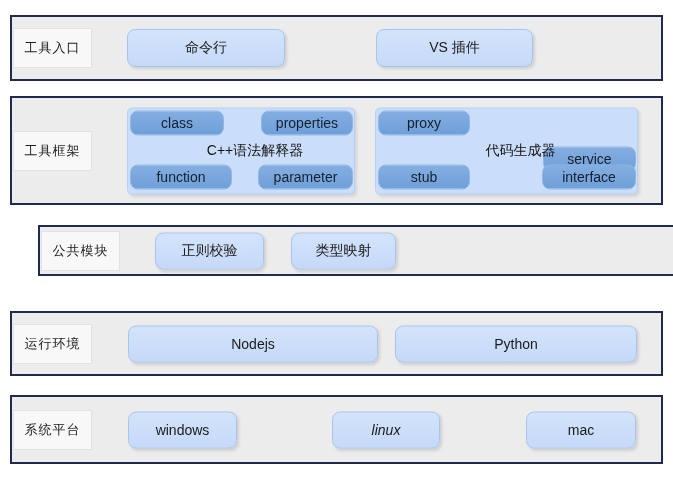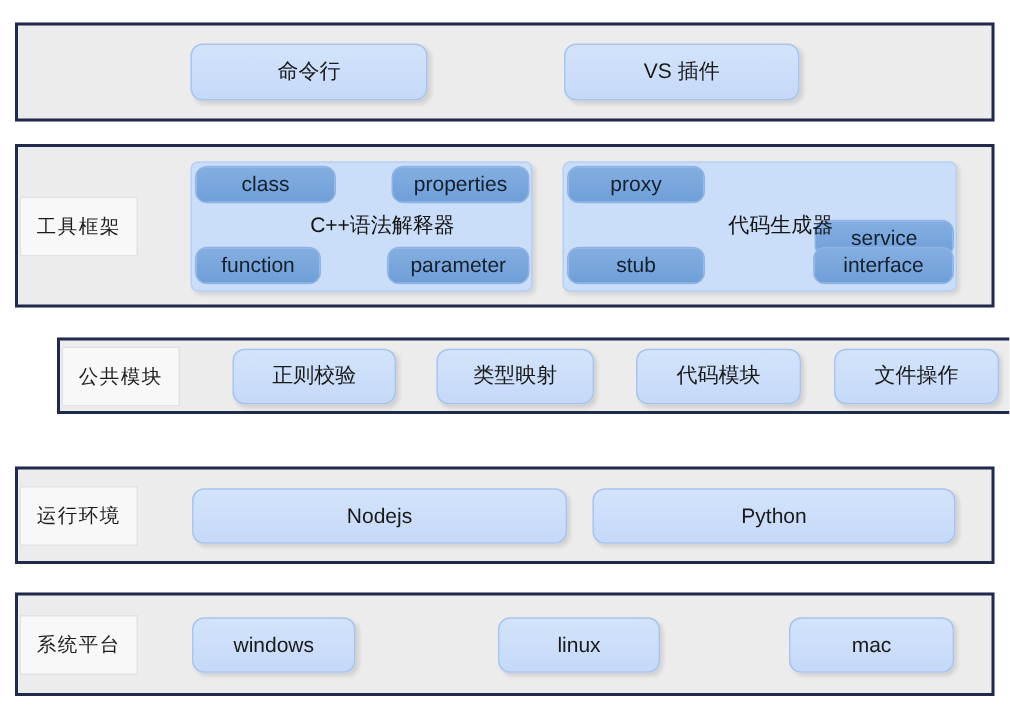--- a/index.html
+++ b/index.html
@@ -80,48 +80,49 @@
     box-sizing:border-box;
     display:flex;align-items:center;justify-content:center;
     font-size:14px;color:#14202e;
   }
   .corner-tl{left:2px;top:2px;}
   .corner-tr{right:1px;top:2px;}
   .corner-bl{left:2px;bottom:4px;}
   .corner-br{right:1px;bottom:4px;}
   #pill-class    {width:94px;}
   #pill-properties{width:92px;}
-  #pill-function {width:84px;}
+  #pill-function {width:102px;}
   #pill-parameter{width:95px;margin-top:27px;}
   #pill-proxy    {width:92px;}
   #pill-service  {width:93px;margin-top:36px;}
   #pill-stub     {width:92px;}
   #pill-interface{width:94px;}
 
   
   #pill-regex-check {left:115px;width:109px;}
   #pill-type-mapping{left:251px;width:105px;}
   #pill-code-module {left:384px;width:110px;}
   #pill-file-ops    {left:516px;width:110px;}
 
   
   #pill-nodejs{left:116px;width:250px;}
   #pill-python{left:383px;width:242px;}
 
   
   #pill-windows{left:116px;width:109px;}
-  #pill-linux  {left:320px;width:108px;}
+  #pill-linux  {left:320px;width:108px;font-style:italic;}
   #pill-mac    {left:514px;width:110px;}
 </style>
 </head>
 <body>
 
 <div id="page">
 
   <div class="layer-row" id="row-tool-entry">
+    <div class="row-label">工具入口</div>
     <div class="pill" id="pill-cli">命令行</div>
     <div class="pill" id="pill-vs-plugin">VS 插件</div>
   </div>
 
   <div class="layer-row" id="row-tool-framework">
     <div class="row-label">工具框架</div>
 
     <div class="panel" id="panel-cpp-parser">
       <div class="corner-pill corner-tl" id="pill-class">class</div>
       <div class="corner-pill corner-tr" id="pill-properties">properties</div>
@@ -136,22 +137,20 @@
       <div class="panel-title">代码生成器</div>
       <div class="corner-pill corner-bl" id="pill-stub">stub</div>
       <div class="corner-pill corner-br" id="pill-interface">interface</div>
     </div>
   </div>
 
   <div class="layer-row" id="row-common-modules">
     <div class="row-label">公共模块</div>
     <div class="pill small" id="pill-regex-check">正则校验</div>
     <div class="pill small" id="pill-type-mapping">类型映射</div>
-    <div class="pill small" id="pill-code-module">代码模块</div>
-    <div class="pill small" id="pill-file-ops">文件操作</div>
   </div>
 
   <div class="layer-row" id="row-runtime">
     <div class="row-label">运行环境</div>
     <div class="pill small" id="pill-nodejs">Nodejs</div>
     <div class="pill small" id="pill-python">Python</div>
   </div>
 
   <div class="layer-row" id="row-platform">
     <div class="row-label">系统平台</div>

